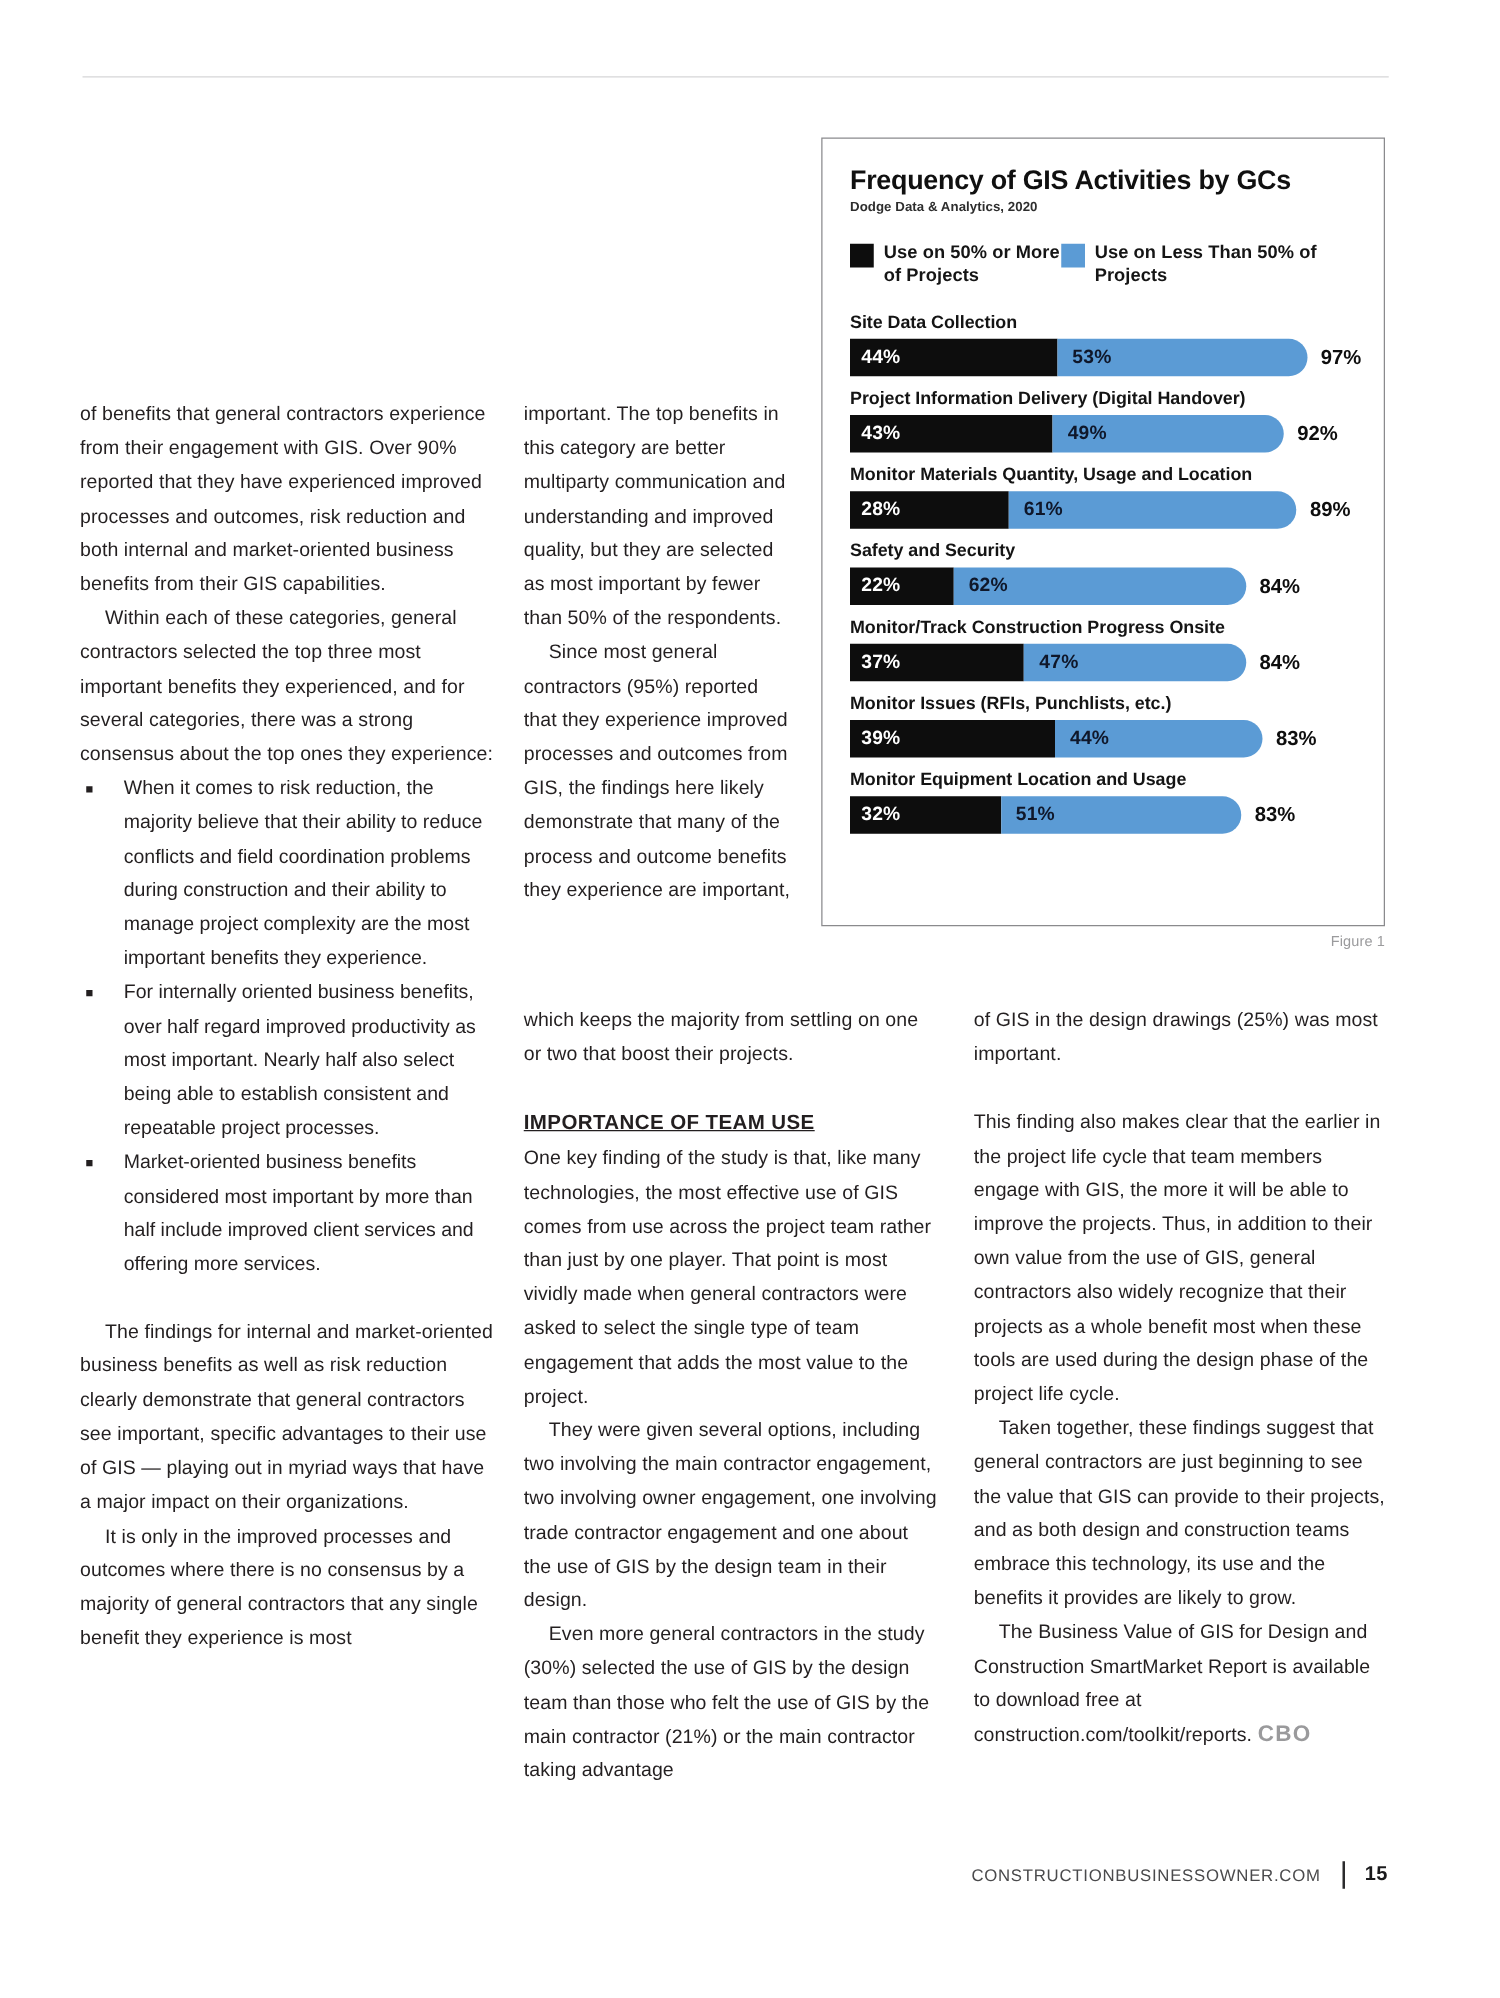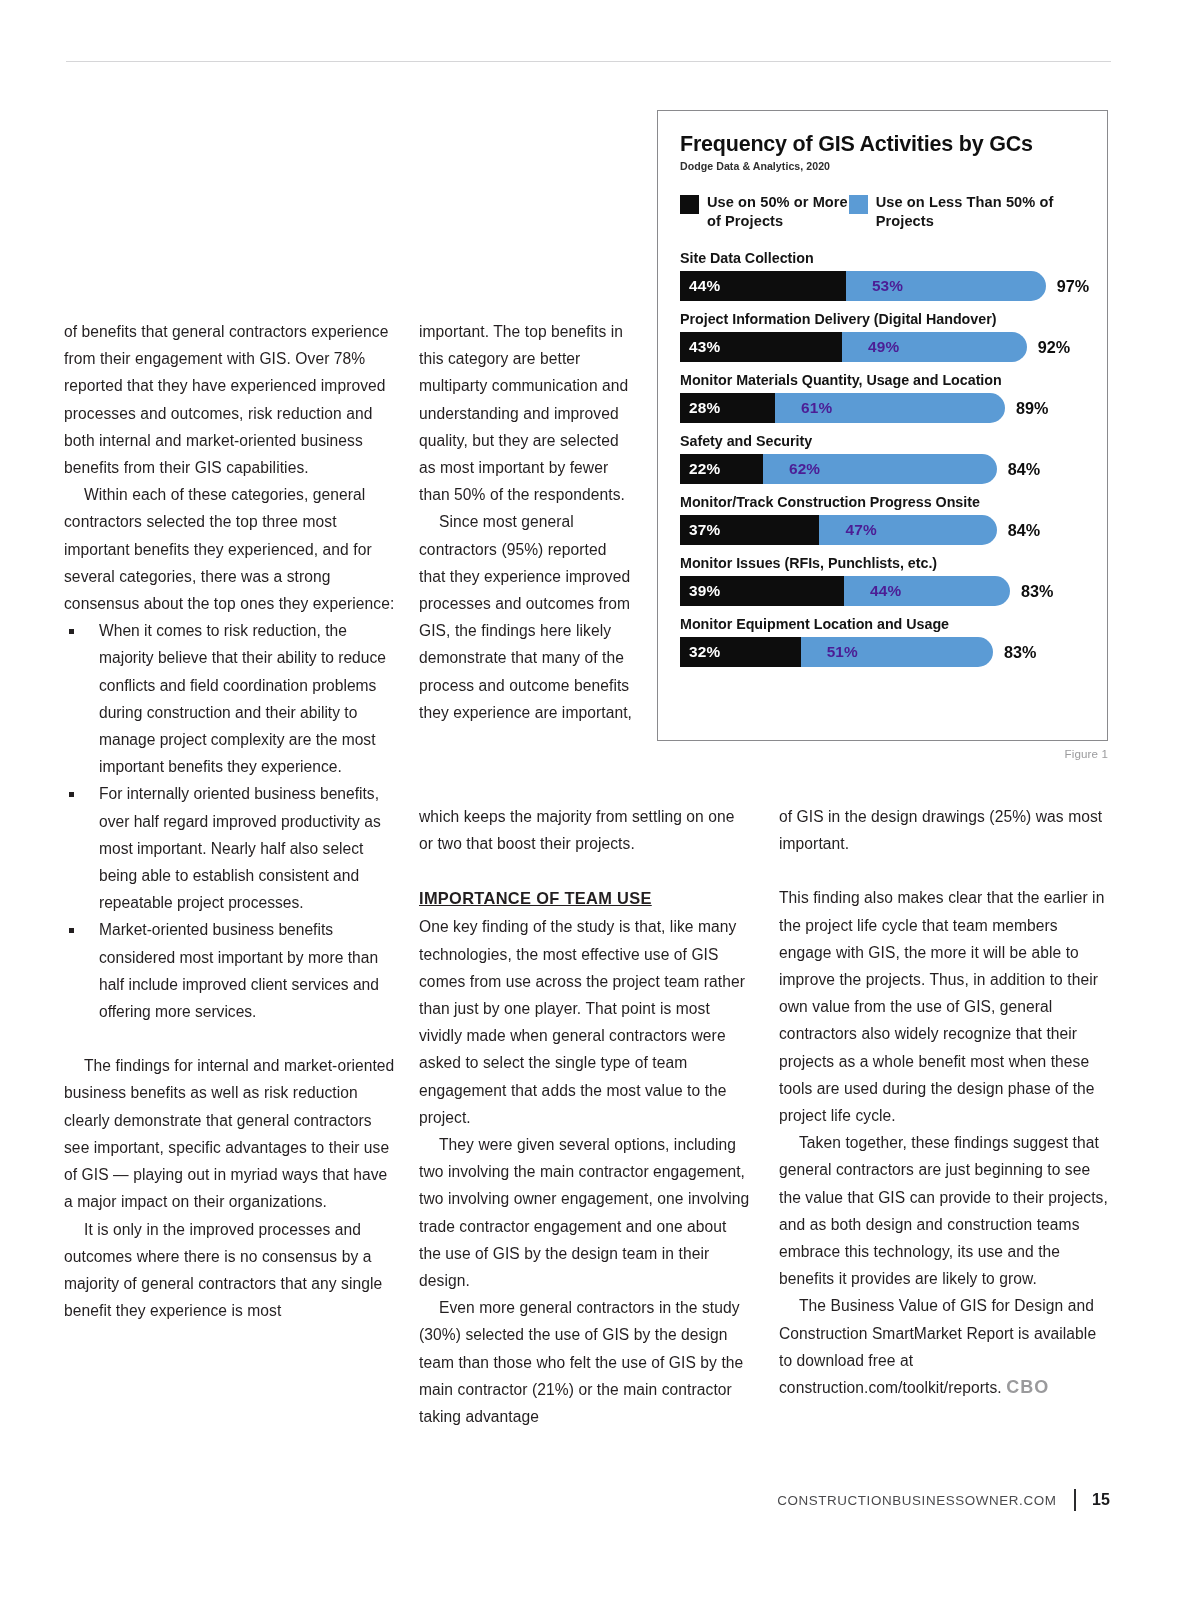--- a/index.html
+++ b/index.html
@@ -131,21 +131,21 @@
   .seg.blue {
     background: #5b9bd5;
     border-top-right-radius: 15px;
     border-bottom-right-radius: 15px;
   }
   .seg-val {
     font-size: 15.4px; font-weight: bold; letter-spacing: 0.01em;
     padding-left: 9px; white-space: nowrap;
   }
   .seg.dark .seg-val { color: #ffffff; }
-  .seg.blue .seg-val { color: #4c1d95; padding-left: 26px; }
+  .seg.blue .seg-val { color: #0f172a; padding-left: 12px; }
   .bar-total {
     font-size: 16.2px; font-weight: bold; color: #0e0e0e;
     margin-left: 11px; white-space: nowrap;
   }
 
   .fig-caption {
     position: absolute;
     left: 657px; top: 747px; width: 451px;
     text-align: right;
     font-size: 11.6px;
@@ -171,21 +171,21 @@
   }
 </style>
 </head>
 <body>
 
 <div class="page">
 
   <div class="top-rule"></div>
 
   <div class="col" id="col-left">
-    <p>of benefits that general contractors experience from their engagement with GIS. Over 78% reported that they have experienced improved processes and outcomes, risk reduction and both internal and market-oriented business benefits from their GIS capabilities.</p>
+    <p>of benefits that general contractors experience from their engagement with GIS. Over 90% reported that they have experienced improved processes and outcomes, risk reduction and both internal and market-oriented business benefits from their GIS capabilities.</p>
     <p>Within each of these categories, general contractors selected the top three most important benefits they experienced, and for several categories, there was a strong consensus about the top ones they experience:</p>
     <ul class="bullets">
       <li>When it comes to risk reduction, the majority believe that their ability to reduce conflicts and field coordination problems during construction and their ability to manage project complexity are the most important benefits they experience.</li>
       <li>For internally oriented business benefits, over half regard improved productivity as most important. Nearly half also select being able to establish consistent and repeatable project processes.</li>
       <li>Market-oriented business benefits considered most important by more than half include improved client services and offering more services.</li>
     </ul>
     <div class="spacer-gap"></div>
     <p class="noindent" style="text-indent:20px">The findings for internal and market-oriented business benefits as well as risk reduction clearly demonstrate that general contractors see important, specific advantages to their use of GIS — playing out in myriad ways that have a major impact on their organizations.</p>
     <p>It is only in the improved processes and outcomes where there is no consensus by a majority of general contractors that any single benefit they experience is most</p>
   </div>
@@ -254,21 +254,21 @@
                   <span class="seg-val">49%</span>
                 </div>
               </div>
               <div class="bar-total">92%</div>
             </div>
           </div>
           <div class="bar-group">
             <div class="bar-label">Monitor Materials Quantity, Usage and Location</div>
             <div class="bar-row">
               <div class="bar-track">
-                <div class="seg dark" style="width: 95px;">
+                <div class="seg dark" style="width: 127px;">
                   <span class="seg-val">28%</span>
                 </div>
                 <div class="seg blue" style="width: 229.97px;">
                   <span class="seg-val">61%</span>
                 </div>
               </div>
               <div class="bar-total">89%</div>
             </div>
           </div>
           <div class="bar-group">

